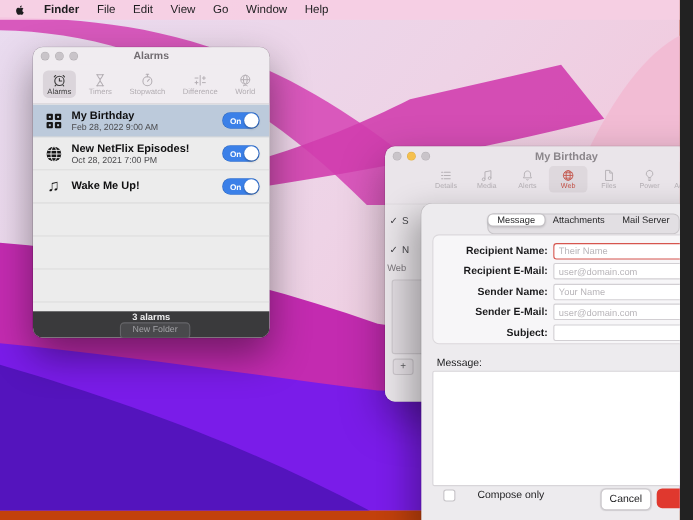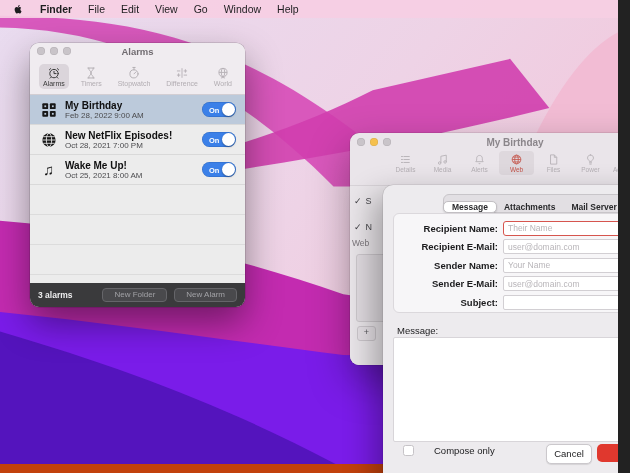--- a/index.html
+++ b/index.html
@@ -41,21 +41,21 @@
   .row-text{flex:1;min-width:0;}
   .row-title{font-size:10px;font-weight:700;color:#0f0f10;white-space:nowrap;}
   .row-sub{font-size:8px;color:#4b4b4e;white-space:nowrap;}
   .toggle{width:34px;height:15px;flex:none;border-radius:8px;background:#3b80e8;position:relative;
     box-shadow:inset 0 0 0 .5px rgba(0,0,0,.18);}
   .toggle .on{position:absolute;left:7px;top:3.5px;font-size:7.5px;color:#fff;font-weight:bold;}
   .toggle .knob{position:absolute;right:1px;top:1px;width:13px;height:13px;border-radius:50%;
     background:#fff;box-shadow:0 1px 2px rgba(0,0,0,.35);}
   .empty-row{height:29px;border-bottom:1px solid #dcdcdc;}
   .aw-bottom{position:absolute;left:0;right:0;bottom:0;height:24px;background:#3a3a3c;
-    display:flex;align-items:center;padding:0 8px;}
+    display:flex;align-items:center;padding:0 8px;flex-direction:column;}
   .aw-status{flex:1;font-size:8.5px;font-weight:700;color:#ededee;}
   .aw-btn{font-size:8px;color:#a2a2a6;background:#49494c;border:1px solid #656569;
     border-radius:4px;padding:2px 11px;margin-left:7px;line-height:1.1;}
 
   
   #bday-win{position:absolute;left:350px;top:133px;width:330px;height:232px;z-index:20;
     border-radius:9px;background:#eae5ea;
     box-shadow:0 16px 40px rgba(0,0,0,.35),0 0 0 .5px rgba(0,0,0,.16);}
   .bw-titlebar{height:18px;position:relative;display:flex;align-items:center;border-radius:9px 9px 0 0;}
   .bw-title{position:absolute;left:0;right:0;top:4px;text-align:center;font-size:10px;font-weight:700;color:#8b868b;}
@@ -71,22 +71,22 @@
   .web-label{position:absolute;left:2px;top:52px;font-size:8.5px;color:#7b767b;}
   .side-box{position:absolute;left:6px;top:68px;width:72px;height:66px;background:#e1dce1;
     border:1px solid #cdc8cd;border-radius:3px;}
   .plus-btn{position:absolute;left:7px;top:140px;width:17px;height:13px;background:#e6e1e6;
     border:1px solid #ccc7cc;border-radius:3px;font-size:9px;color:#5a5a5e;text-align:center;line-height:11px;}
 
   
   #sheet{position:absolute;left:383px;top:185px;width:272px;height:300px;z-index:25;
     background:#edebee;border-radius:10px 0 0 0;
     box-shadow:-10px 10px 30px rgba(0,0,0,.30),0 0 0 .5px rgba(0,0,0,.13);}
-  .tabs{position:absolute;left:60px;top:9px;height:17px;display:flex;align-items:flex-end;
-    background:#e2dfe3;border:1px solid #c8c5c9;border-radius:6px;font-size:8.5px;color:#29292b;font-weight:bold;}
+  .tabs{position:absolute;left:60px;top:9px;height:17px;display:flex;align-items:flex-start;
+    background:#e2dfe3;border:1px solid #c8c5c9;border-radius:6px;font-size:8.5px;color:#29292b;}
   .tab{display:flex;align-items:center;padding:0 8px;border-radius:5px;white-space:nowrap;}
   .tab.selected{background:#fff;border:1px solid #c2bfc3;margin:-1px;box-shadow:0 1px 2px rgba(0,0,0,.14);}
   .form-panel{position:absolute;left:10px;top:28px;width:262px;height:100px;box-sizing:border-box;
     background:#f7f6f8;border:1px solid #dbd8dc;border-radius:6px;padding-top:5px;}
   .frow{display:flex;align-items:center;height:18.5px;}
   .flabel{width:104px;flex:none;text-align:right;font-size:9.5px;color:#1b1b1d;padding-right:5px;white-space:nowrap;font-weight:bold;}
   .finput{flex:1;min-width:0;height:13px;background:#fff;border:1px solid #d2cfd3;border-radius:2px;
     font-family:"Liberation Sans",sans-serif;font-size:8.5px;color:#222;padding:0 4px;outline:none;}
   .finput::placeholder{color:#b8b5b9;}
   .finput.error{border:1.5px solid #d6554e;border-radius:3px;}
@@ -374,21 +374,20 @@
           <span class="on">On</span>
           <span class="knob"></span>
         </span>
       </div>
       <div class="alarm-row">
         <span class="row-icon">
           <span class="note-glyph">♫</span>
         </span>
         <span class="row-text">
           <div class="row-title">Wake Me Up!</div>
-          <div class="row-sub">Oct 25, 2021 8:00 AM</div>
         </span>
         <span class="toggle">
           <span class="on">On</span>
           <span class="knob"></span>
         </span>
       </div>
       <div class="empty-row"></div>
       <div class="empty-row"></div>
       <div class="empty-row"></div>
       <div class="empty-row"></div>

